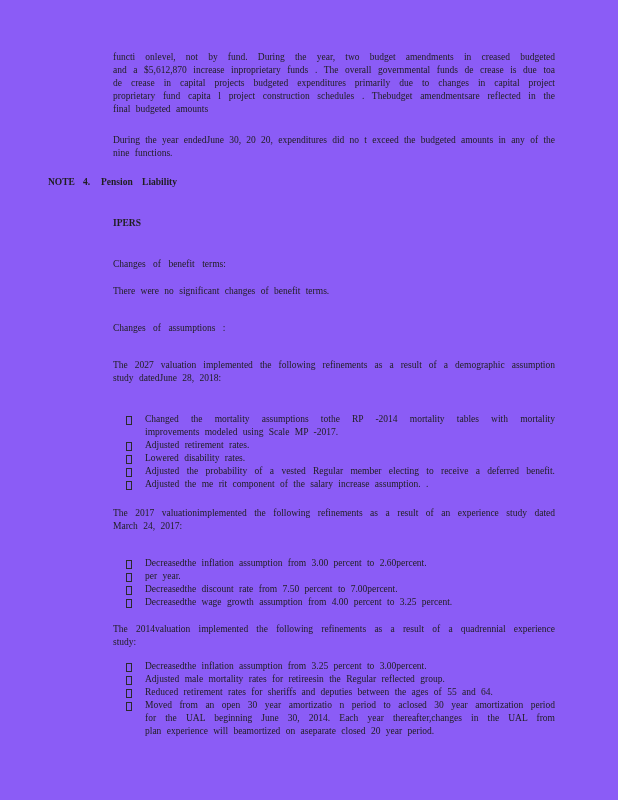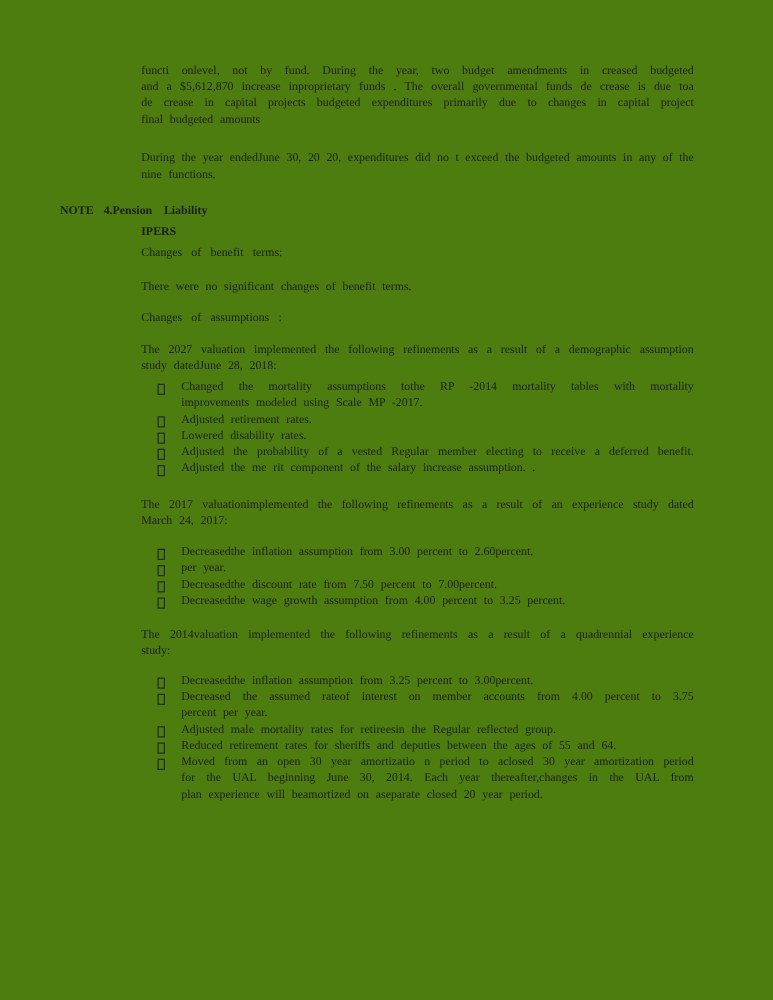--- a/index.html
+++ b/index.html
@@ -1,54 +1,55 @@
 <!DOCTYPE html>
 <html><head>
 <meta charset="utf-8">
 <style>
   html,body{margin:0;padding:0;background:#e8e8e8;}
   .page{
-    position:relative;width:618px;height:800px;background:#4d7c0f;
+    position:relative;width:618px;height:800px;background:#8b5cf6;
     font-family:"Liberation Serif","DejaVu Serif",serif;
     font-size:9.5px;line-height:13px;color:#1e1e1e;
     overflow:hidden;margin:0 auto;
   }
   .content{padding:51px 0 0 113px;}
   .block{width:442px;}
   .tl{min-height:13px;}
   .j{text-align:justify;text-align-last:justify;}
   .n{word-spacing:3px;}
   .i{word-spacing:5px;}
   .bold{font-weight:bold;}
   .note-h{margin-left:-65px;margin-top:16px;font-weight:bold;}
   .note-h .num{margin-left:8px;}
-  .note-h .ttl{word-spacing:7px;}
+  .note-h .ttl{margin-left:11px;word-spacing:7px;}
   .mt18{margin-top:18px;}
   .mt16{margin-top:16px;}
   .mt14{margin-top:14px;}
-  .mt12{margin-top:12px;}
+  .mt12{margin-top:24px;}
   .mt11{margin-top:11px;}
-  .mt10{margin-top:4px;}
+  .mt10{margin-top:28px;}
   .bullets{width:442px;}
   .bullet{position:relative;box-sizing:border-box;width:442px;padding-left:32px;}
   .bx{
     position:absolute;left:13px;top:3px;width:4px;height:7px;
     border:1px solid #2a2a2a;background:transparent;
   }
 </style>
 </head>
 <body>
 
 <div class="page">
   <div class="content">
 
     <div class="block">
       <div class="tl j">functi onlevel, not by fund. During the year, two budget amendments in creased budgeted</div>
       <div class="tl j">and a $5,612,870 increase inproprietary funds . The overall governmental funds de crease is due toa</div>
       <div class="tl j">de crease in capital projects budgeted expenditures primarily due to changes in capital project</div>
+      <div class="tl j">proprietary fund capita l project construction schedules . Thebudget amendmentsare reflected in the</div>
       <div class="tl n">final budgeted amounts</div>
     </div>
 
     <div class="block mt18">
       <div class="tl j">During the year endedJune 30, 20 20, expenditures did no t exceed the budgeted amounts in any of the</div>
       <div class="tl n">nine functions.</div>
     </div>
 
     <div class="note-h tl">
       <span>NOTE</span><span class="num">4.</span><span class="ttl">Pension Liability</span>
@@ -116,25 +117,20 @@
       <div class="tl j">The 2014valuation implemented the following refinements as a result of a quadrennial experience</div>
       <div class="tl n">study:</div>
     </div>
     <div class="bullets mt11">
       <div class="bullet">
         <span class="bx"></span>
         <div class="tl n">Decreasedthe inflation assumption from 3.25 percent to 3.00percent.</div>
       </div>
       <div class="bullet">
         <span class="bx"></span>
-        <div class="tl j">Decreased the assumed rateof interest on member accounts from 4.00 percent to 3.75</div>
-        <div class="tl n">percent per year.</div>
-      </div>
-      <div class="bullet">
-        <span class="bx"></span>
         <div class="tl n">Adjusted male mortality rates for retireesin the Regular reflected group.</div>
       </div>
       <div class="bullet">
         <span class="bx"></span>
         <div class="tl n">Reduced retirement rates for sheriffs and deputies between the ages of 55 and 64.</div>
       </div>
       <div class="bullet">
         <span class="bx"></span>
         <div class="tl j">Moved from an open 30 year amortizatio n period to aclosed 30 year amortization period</div>
         <div class="tl j">for the UAL beginning June 30, 2014. Each year thereafter,changes in the UAL from</div>

